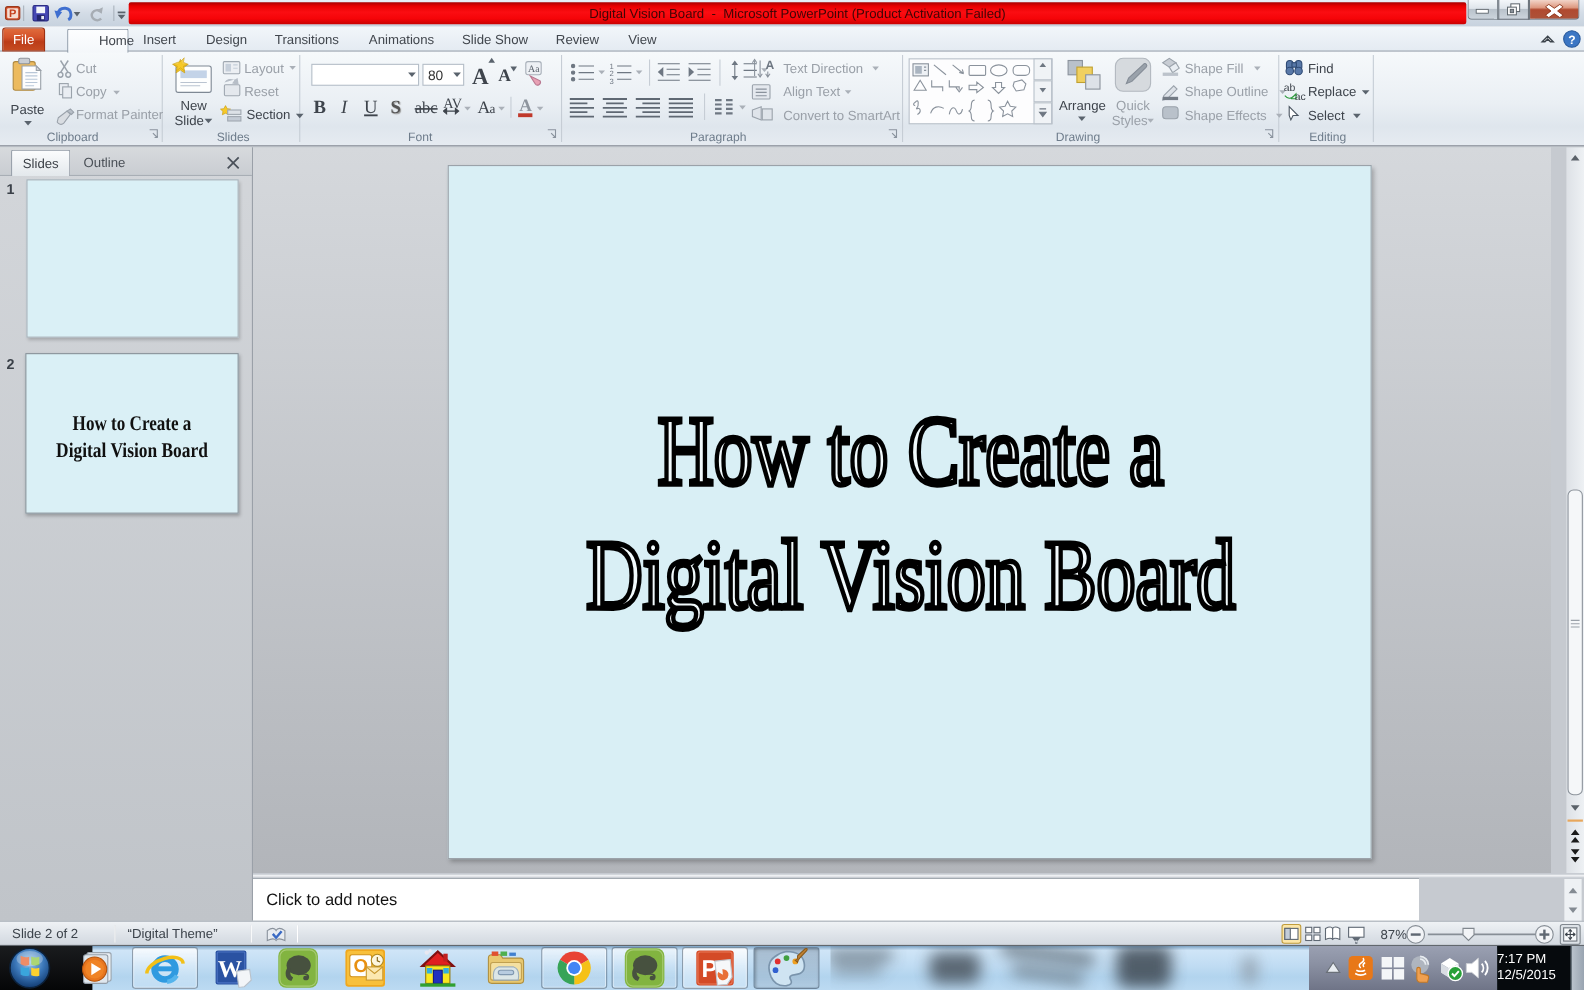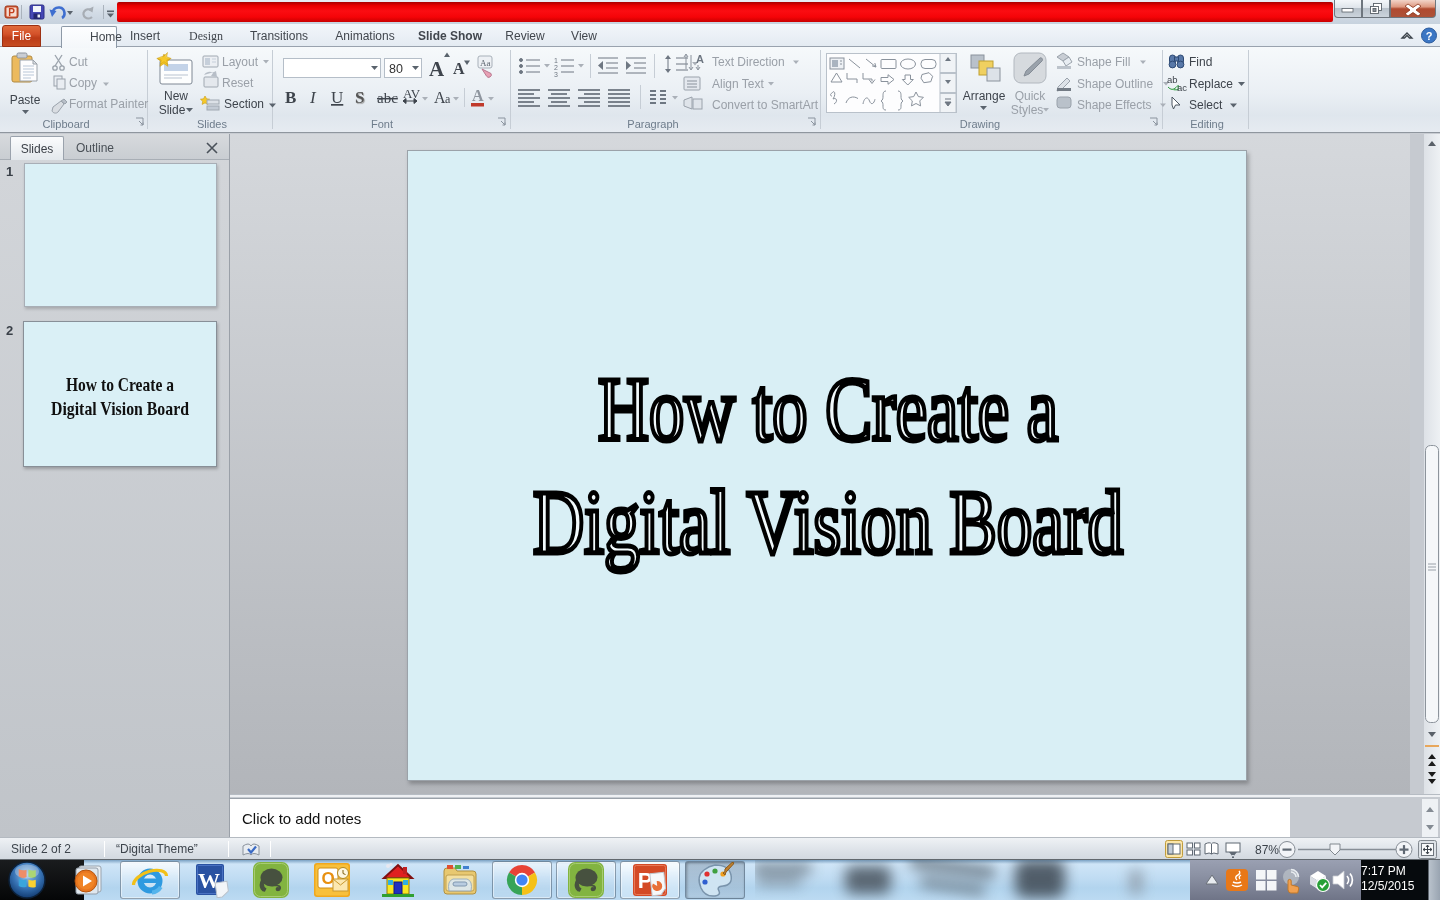--- a/index.html
+++ b/index.html
@@ -73,20 +73,21 @@
   background:linear-gradient(90deg,#b9c2cc 0%, #99a4b1 100%); border-left:1px solid #5e666e; }
 .tbtn { position:absolute; top:1px; width:60px; height:38px; border-radius:3px;
   border:1px solid rgba(70,90,110,.55); background:linear-gradient(rgba(255,255,255,.55),rgba(255,255,255,.15) 45%,rgba(190,215,235,.25));
   box-shadow:inset 0 0 0 1px rgba(255,255,255,.45); }
 </style>
 </head>
 <body>
 <div id="root">
   <div class="abs" id="titlebar"></div>
   <div class="abs" id="redbar"></div>
+  <div class="abs" id="titletext">Digital Vision Board&nbsp; -&nbsp; Microsoft PowerPoint (Product Activation Failed)</div>
   <div class="abs" id="winbtns">
     <div class="wbtn" style="width:28px;">
         <svg width="26" height="16" style="position:absolute;left:0;top:0">
           <rect x="7" y="8.5" width="11" height="3.5" fill="#fff" stroke="#5a6269" stroke-width=".8"></rect>
         </svg>
       </div>
     <div class="wbtn" style="width:28px;">
         <svg width="26" height="16" style="position:absolute;left:0;top:0">
           <g fill="#fff" stroke="#5a6269" stroke-width=".9">
             <rect x="10.5" y="3.5" width="8" height="7"></rect>
@@ -122,24 +123,24 @@
       <path d="M93.5 6.5 l-1 6 -5-3 z" fill="#a7adb4"></path>
       <line x1="103.5" y1="5" x2="103.5" y2="19" stroke="#aab3bd"></line>
       <rect x="107" y="10.5" width="7" height="1.6" fill="#5a636d"></rect>
       <path d="M107 13.5 l7 0 -3.5 4 z" fill="#5a636d"></path>
     </svg>
   </div>
   <div class="abs" id="tabrow">
     <div id="filetab">File</div>
     <div class="tab active" style="left:61px;width:56px;padding-left:28px;">Home</div>
     <div class="tab" style="left:122px;width:46px;">Insert</div>
-    <div class="tab" style="left:180px;width:52px;font-family:Liberation Serif, serif;">Design</div>
+    <div class="tab" style="left:180px;width:52px;">Design</div>
     <div class="tab" style="left:243px;width:72px;">Transitions</div>
     <div class="tab" style="left:327px;width:76px;">Animations</div>
-    <div class="tab" style="left:413px;width:74px;font-weight:bold;">Slide Show</div>
+    <div class="tab" style="left:413px;width:74px;">Slide Show</div>
     <div class="tab" style="left:497px;width:56px;">Review</div>
     <div class="tab" style="left:561px;width:46px;">View</div>
     <svg width="50" height="23" style="position:absolute;left:1395px;top:0">
       <path d="M7 14 l5 -5 5 5 -2.5 0 -2.5 -2.5 -2.5 2.5 z" fill="#fff" stroke="#3c444c" stroke-width="1.3"></path>
       <circle cx="34" cy="11.5" r="7.5" fill="#3b76c4" stroke="#2a5a9c"></circle>
       <text x="34" y="16" font-size="11" font-weight="bold" fill="#fff" text-anchor="middle" font-family="Liberation Sans">?</text>
     </svg>
   </div>
   <div class="abs" id="ribbon">
   <svg width="1440" height="86" style="position:absolute;left:0;top:0" font-family="Liberation Sans">

